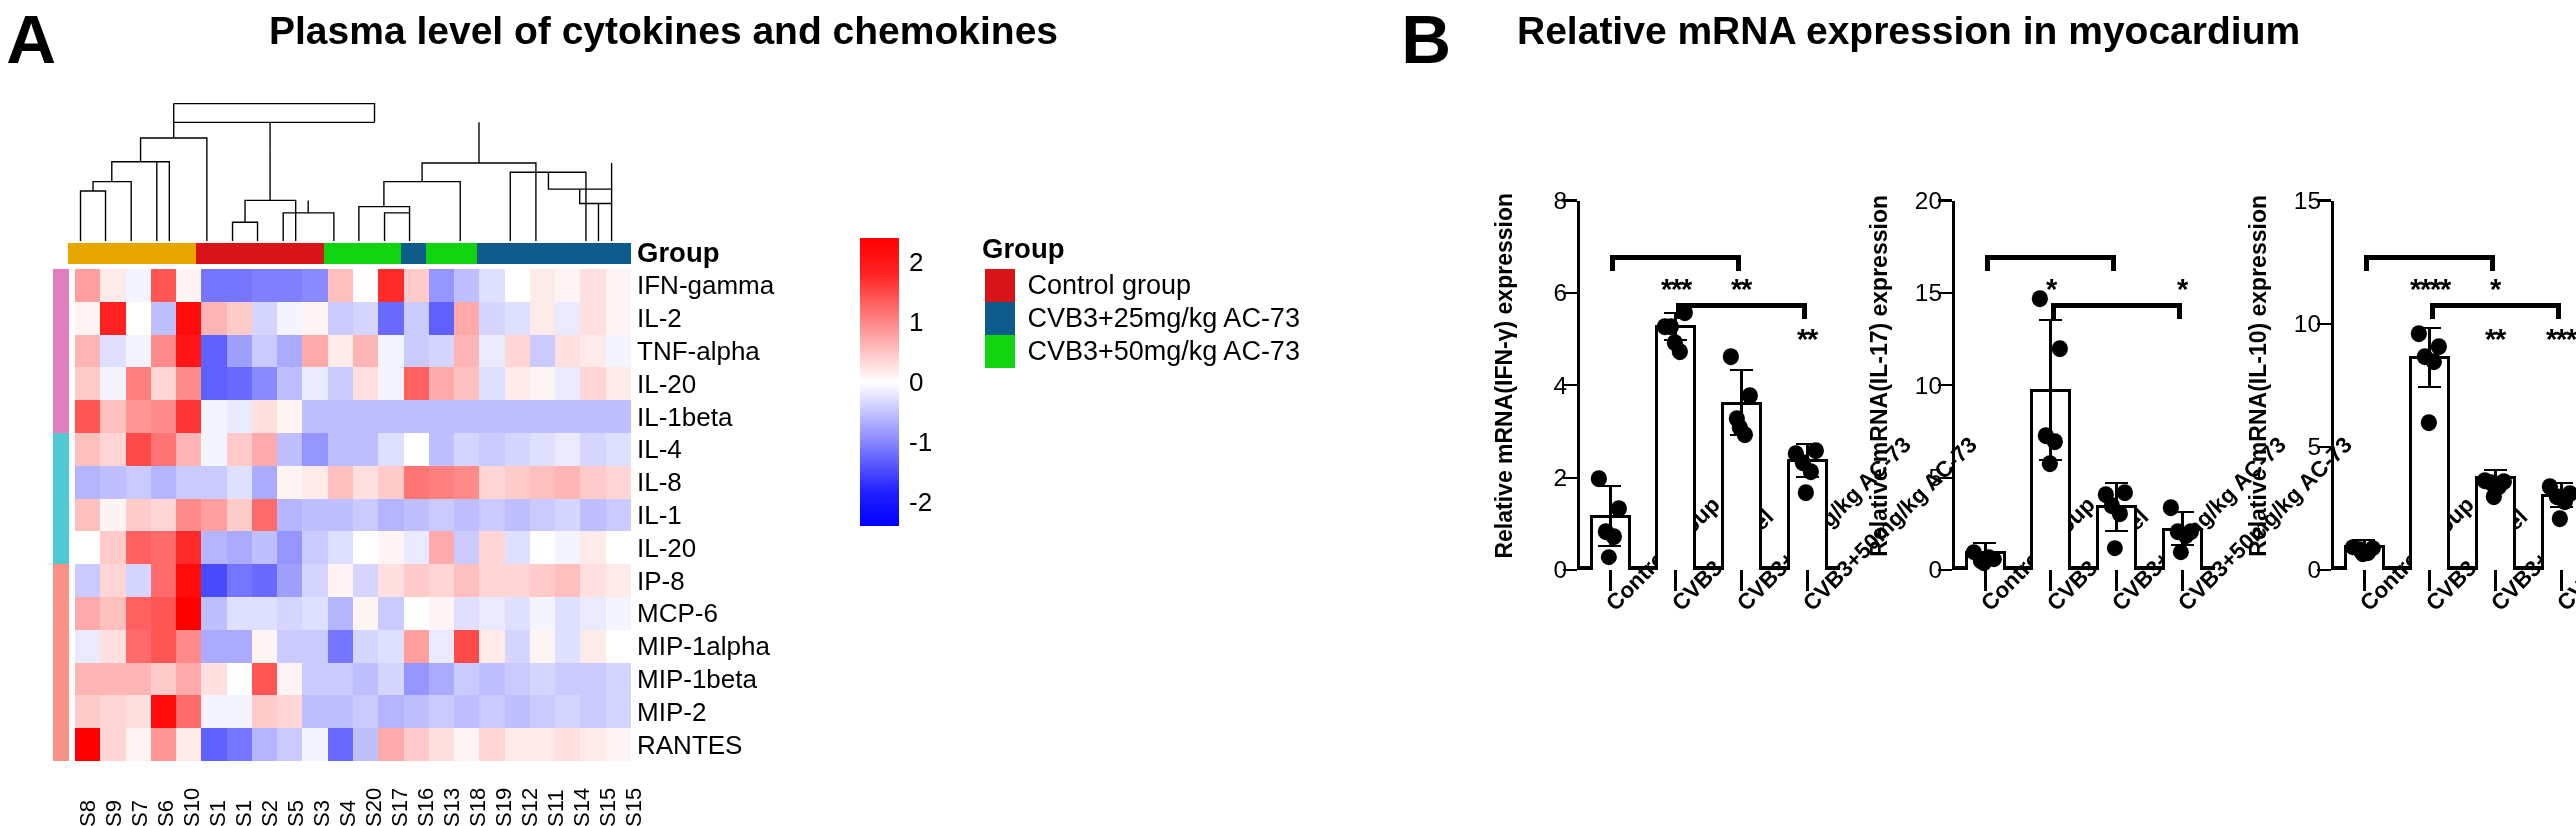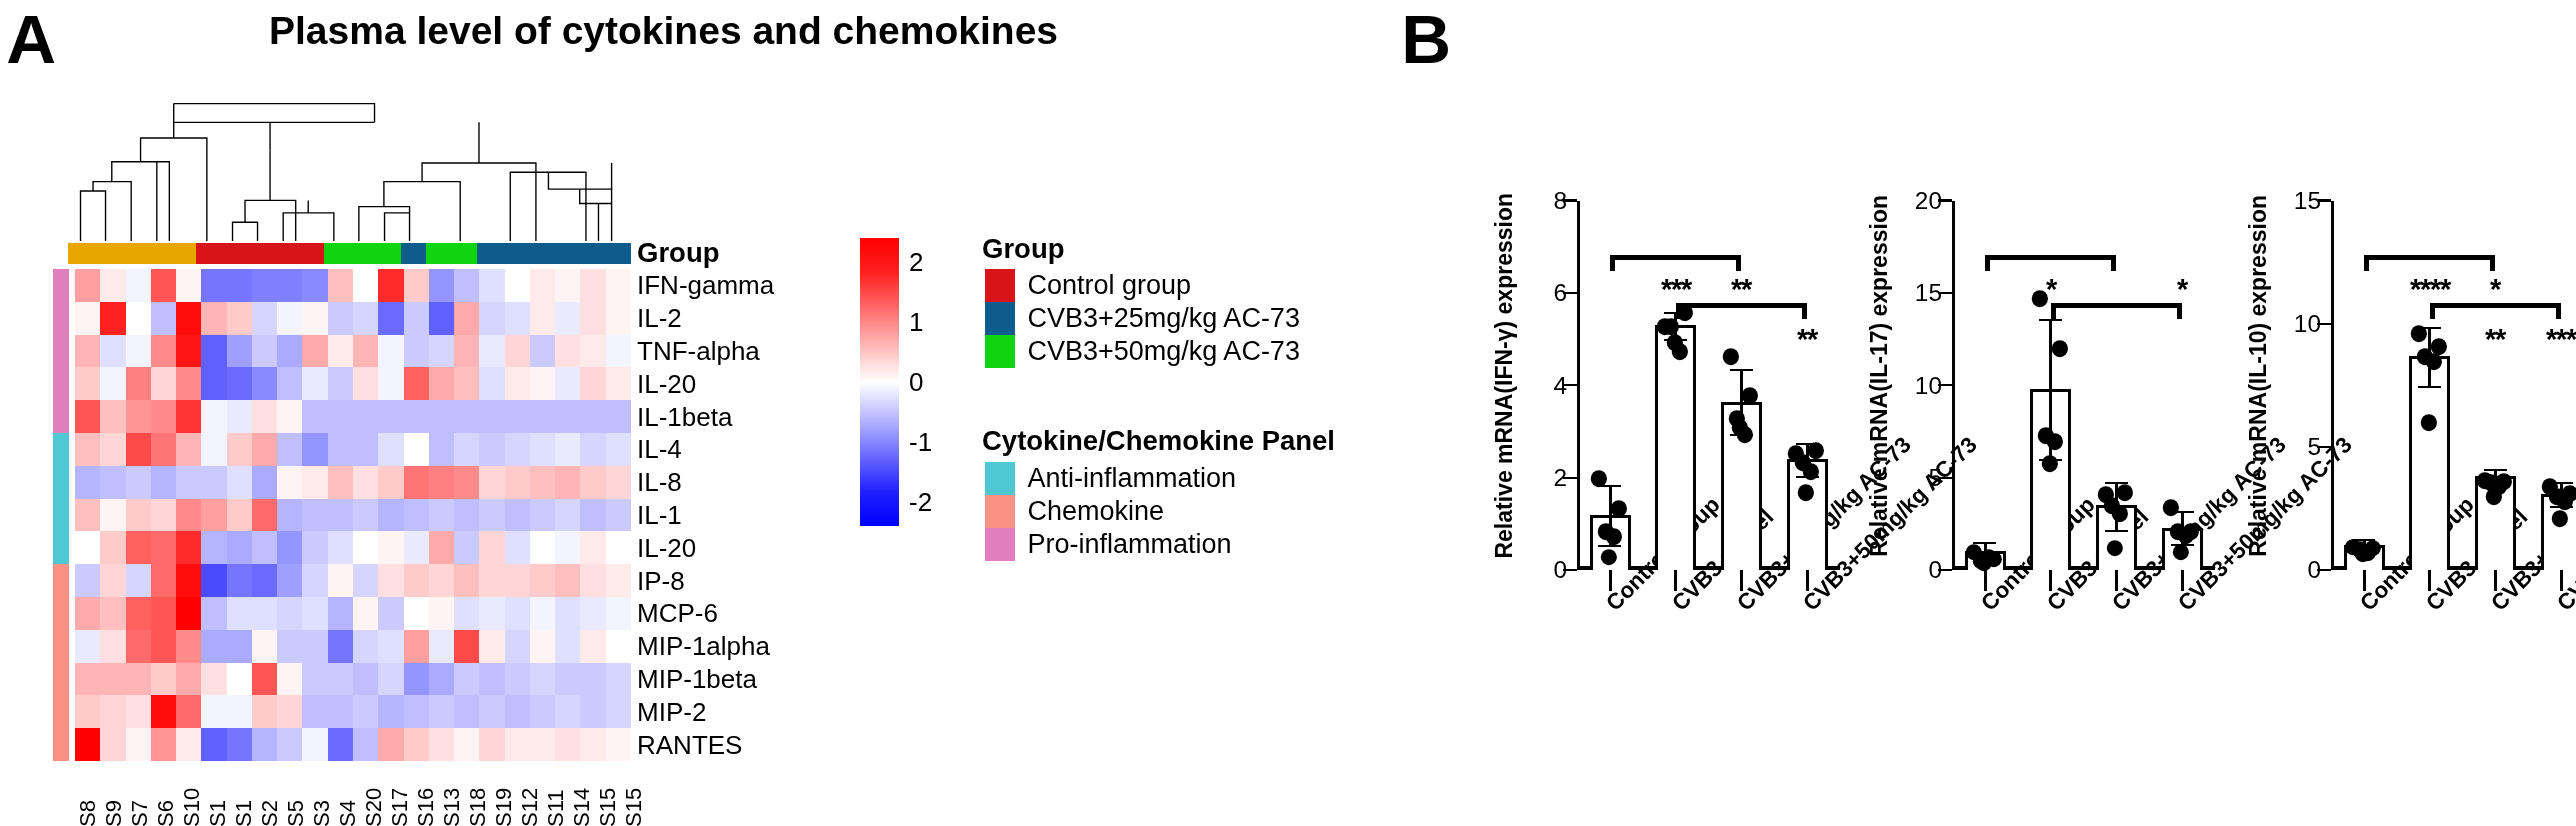--- a/index.html
+++ b/index.html
@@ -523,39 +523,25 @@
       <div class="legend-row">
         <div class="legend-sw" style="background: rgb(13, 92, 140);"></div>
         <div class="legend-tx">CVB3+25mg/kg AC-73</div>
       </div>
       <div class="legend-row">
         <div class="legend-sw" style="background: rgb(16, 212, 16);"></div>
         <div class="legend-tx">CVB3+50mg/kg AC-73</div>
       </div>
     </div>
 
-  <div class="legend-title" style="left:982px;top:425px;">Cytokine/Chemokine Panel</div>
-  <div class="legend-list" id="panel-legend" style="left:985px;top:462px;">
-      <div class="legend-row">
-        <div class="legend-sw" style="background: rgb(79, 200, 212);"></div>
-        <div class="legend-tx">Anti-inflammation</div>
-      </div>
-      <div class="legend-row">
-        <div class="legend-sw" style="background: rgb(250, 145, 133);"></div>
-        <div class="legend-tx">Chemokine</div>
-      </div>
-      <div class="legend-row">
-        <div class="legend-sw" style="background: rgb(225, 127, 190);"></div>
-        <div class="legend-tx">Pro-inflammation</div>
-      </div>
-    </div>
 </div>
 
 <div id="panelB">
   <div class="panel-letter" style="left:6.3px;top:5px;">B</div>
+  <div class="panel-title" style="left:122px;top:11.3px;">Relative mRNA expression in myocardium</div>
   <div id="charts-host">
       <div class="chart" style="left: 88px;">
         <div class="ylab">
           <span>Relative mRNA(IFN-γ) expression</span>
         </div>
         <div class="plot">
           <div class="axis-v"></div>
           <div class="axis-h"></div>
           <div class="ytick" style="top: 368px;"></div>
           <div class="ytlabel" style="top: 369px;">0</div>

